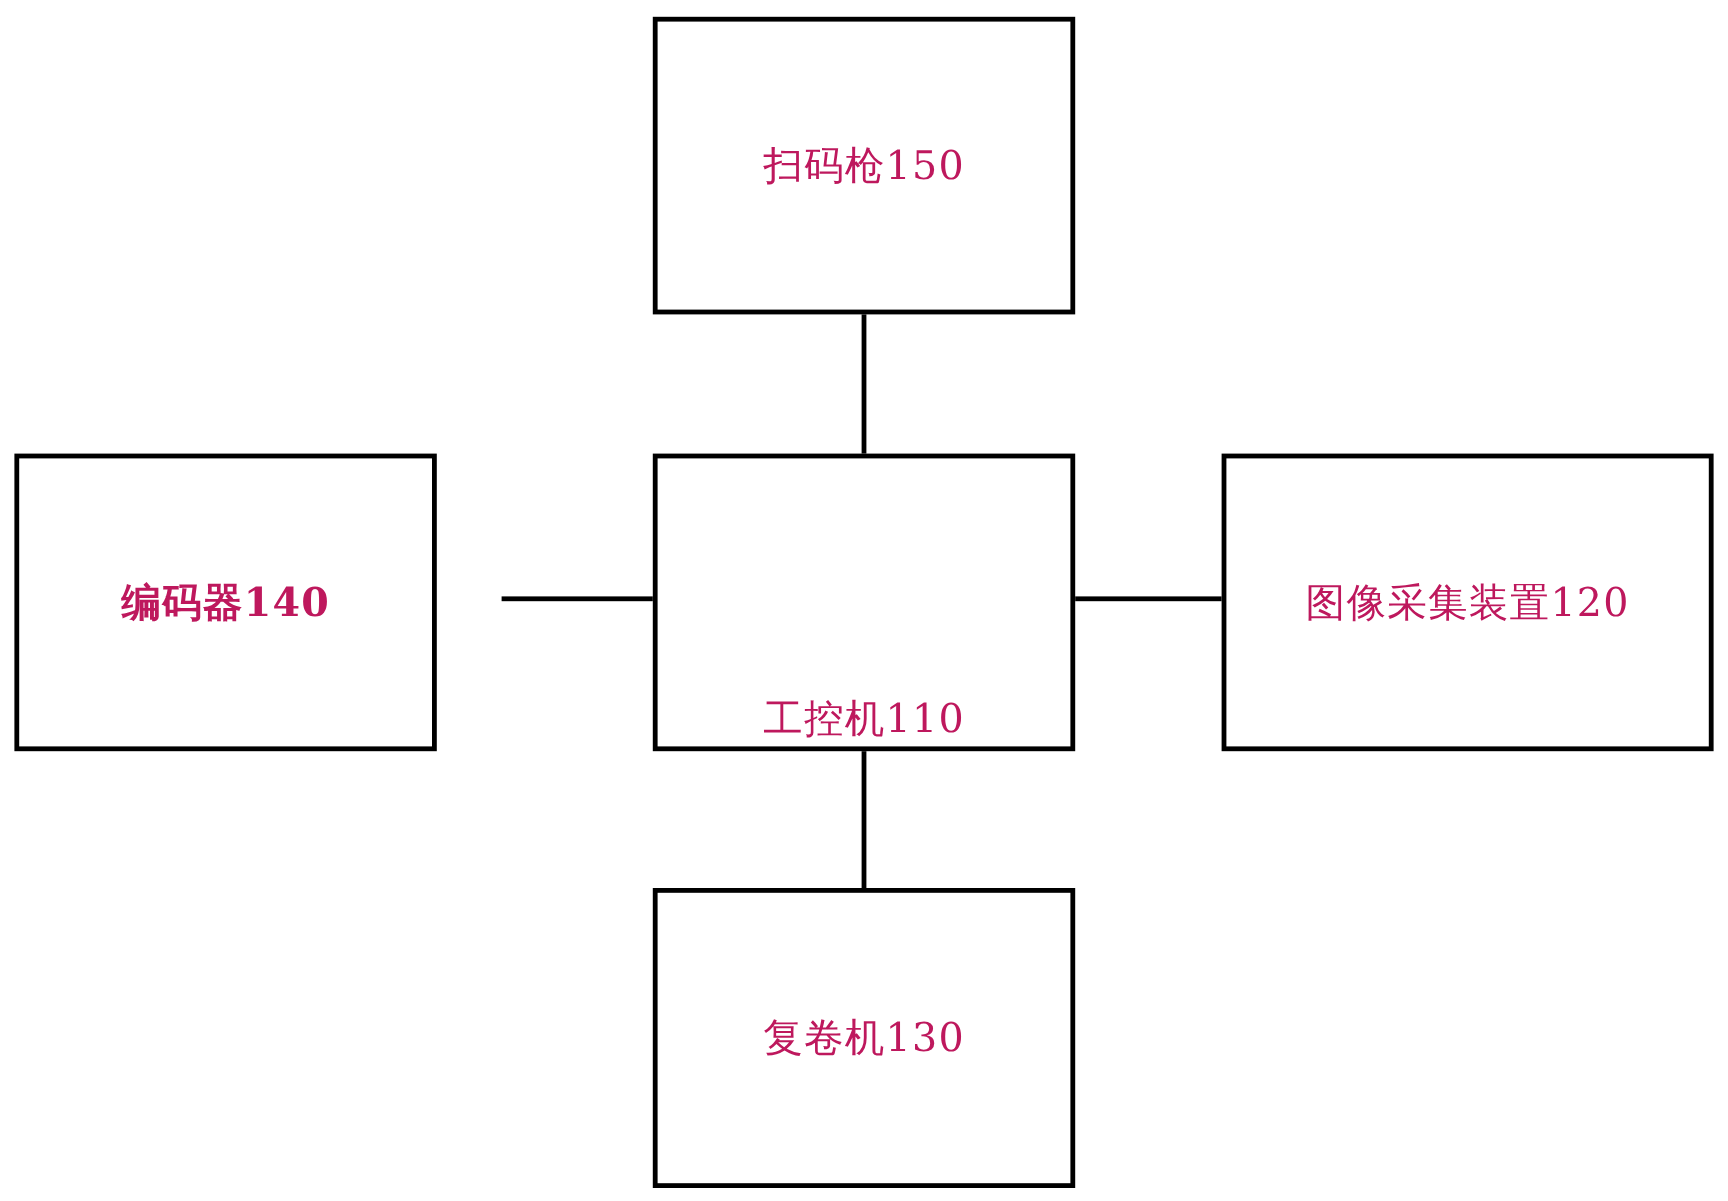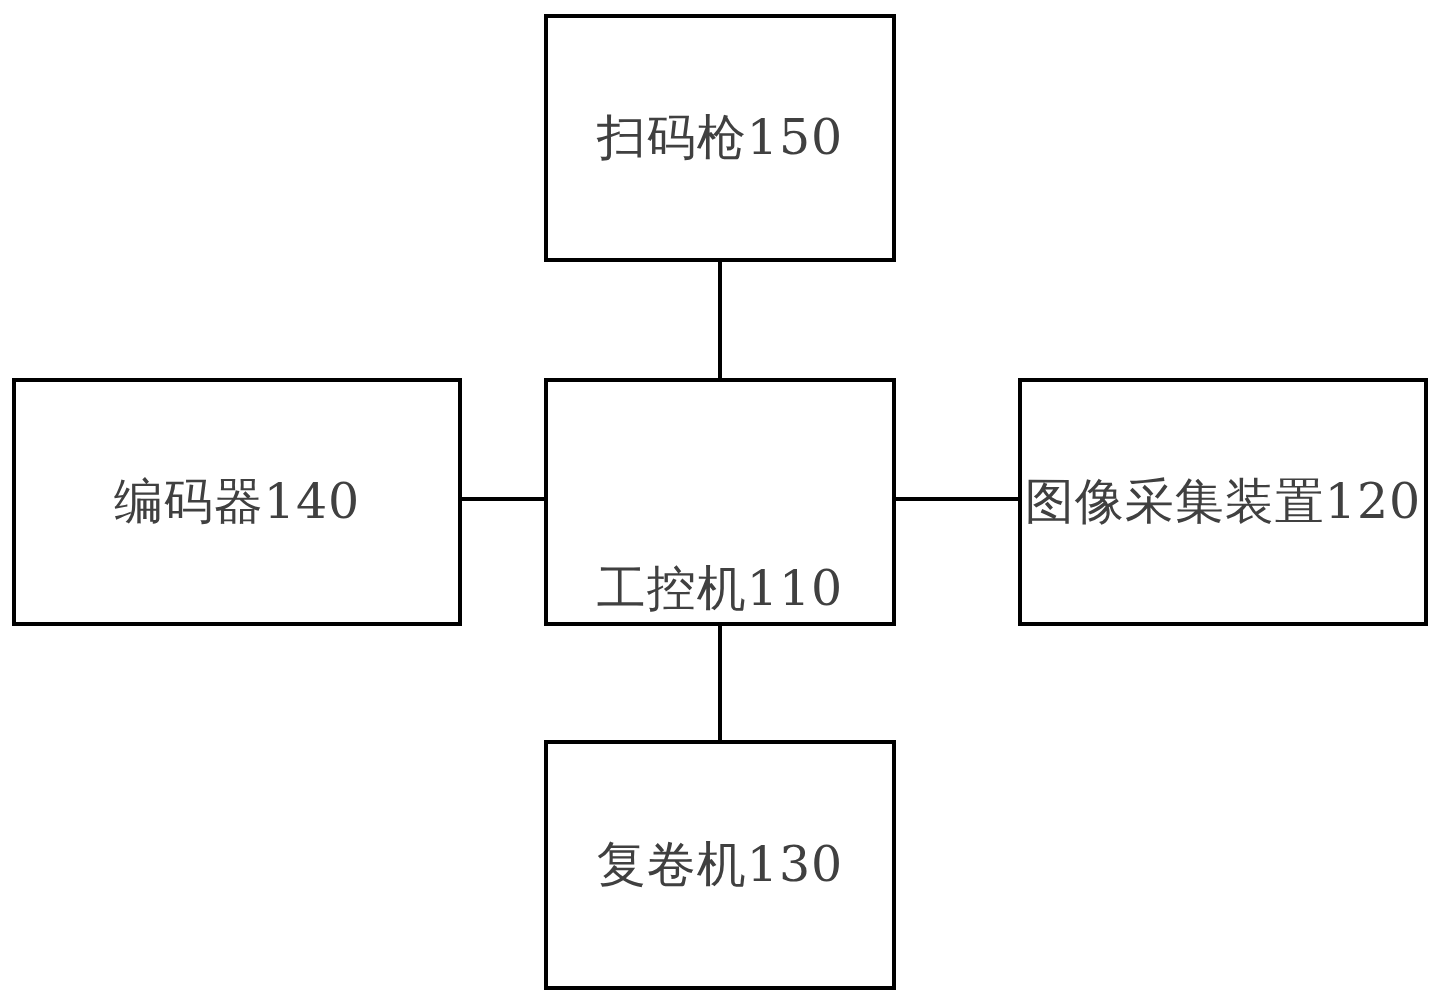--- a/index.html
+++ b/index.html
@@ -16,29 +16,29 @@
     overflow: hidden;
   }
   .node {
     position: absolute;
     border: 4px solid #000000;
     background: #ffffff;
     display: flex;
     align-items: center;
     justify-content: center;
     box-sizing: border-box;
-    color: #404040;
-    font-size: 49px;
+    color: #be185d;
+    font-size: 33px;
     letter-spacing: 1px;
     white-space: nowrap;
     z-index: 2;
   }
   .node-top    { left: 544px;  top: 14px;  width: 352px; height: 248px; }
   .node-center { left: 544px;  top: 378px; width: 352px; height: 248px; align-items: flex-end; }
-  .node-left   { left: 12px;   top: 378px; width: 450px; height: 248px; }
+  .node-left   { left: 12px;   top: 378px; width: 352px; height: 248px; font-weight: bold; }
   .node-right  { left: 1018px; top: 378px; width: 410px; height: 248px; }
   .node-bottom { left: 544px;  top: 740px; width: 352px; height: 250px; }
   .connector {
     position: absolute;
     background: #000000;
     z-index: 1;
   }
   .conn-v-top    { left: 718px; top: 260px; width: 4px;   height: 120px; }
   .conn-v-bottom { left: 718px; top: 624px; width: 4px;   height: 118px; }
   .conn-h-left   { left: 418px; top: 497px; width: 128px; height: 4px; }

